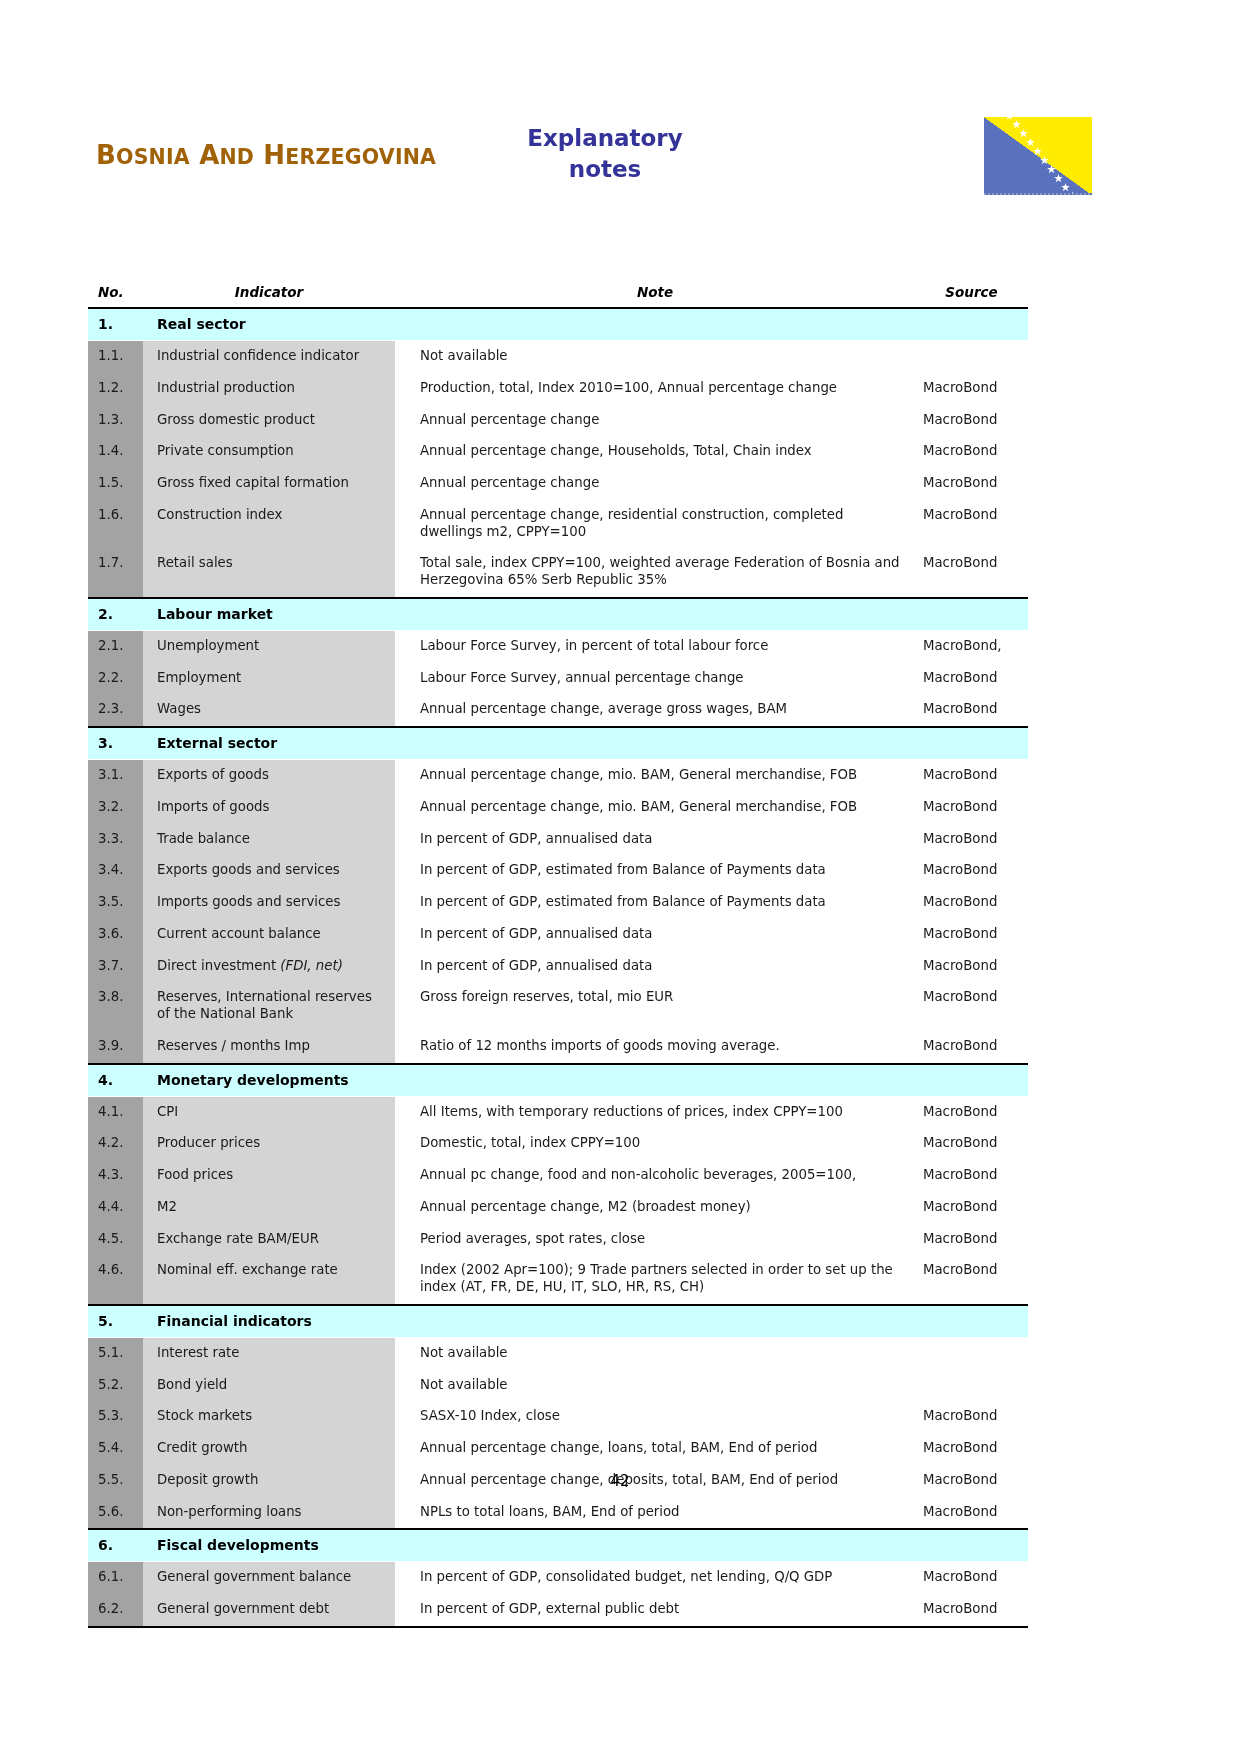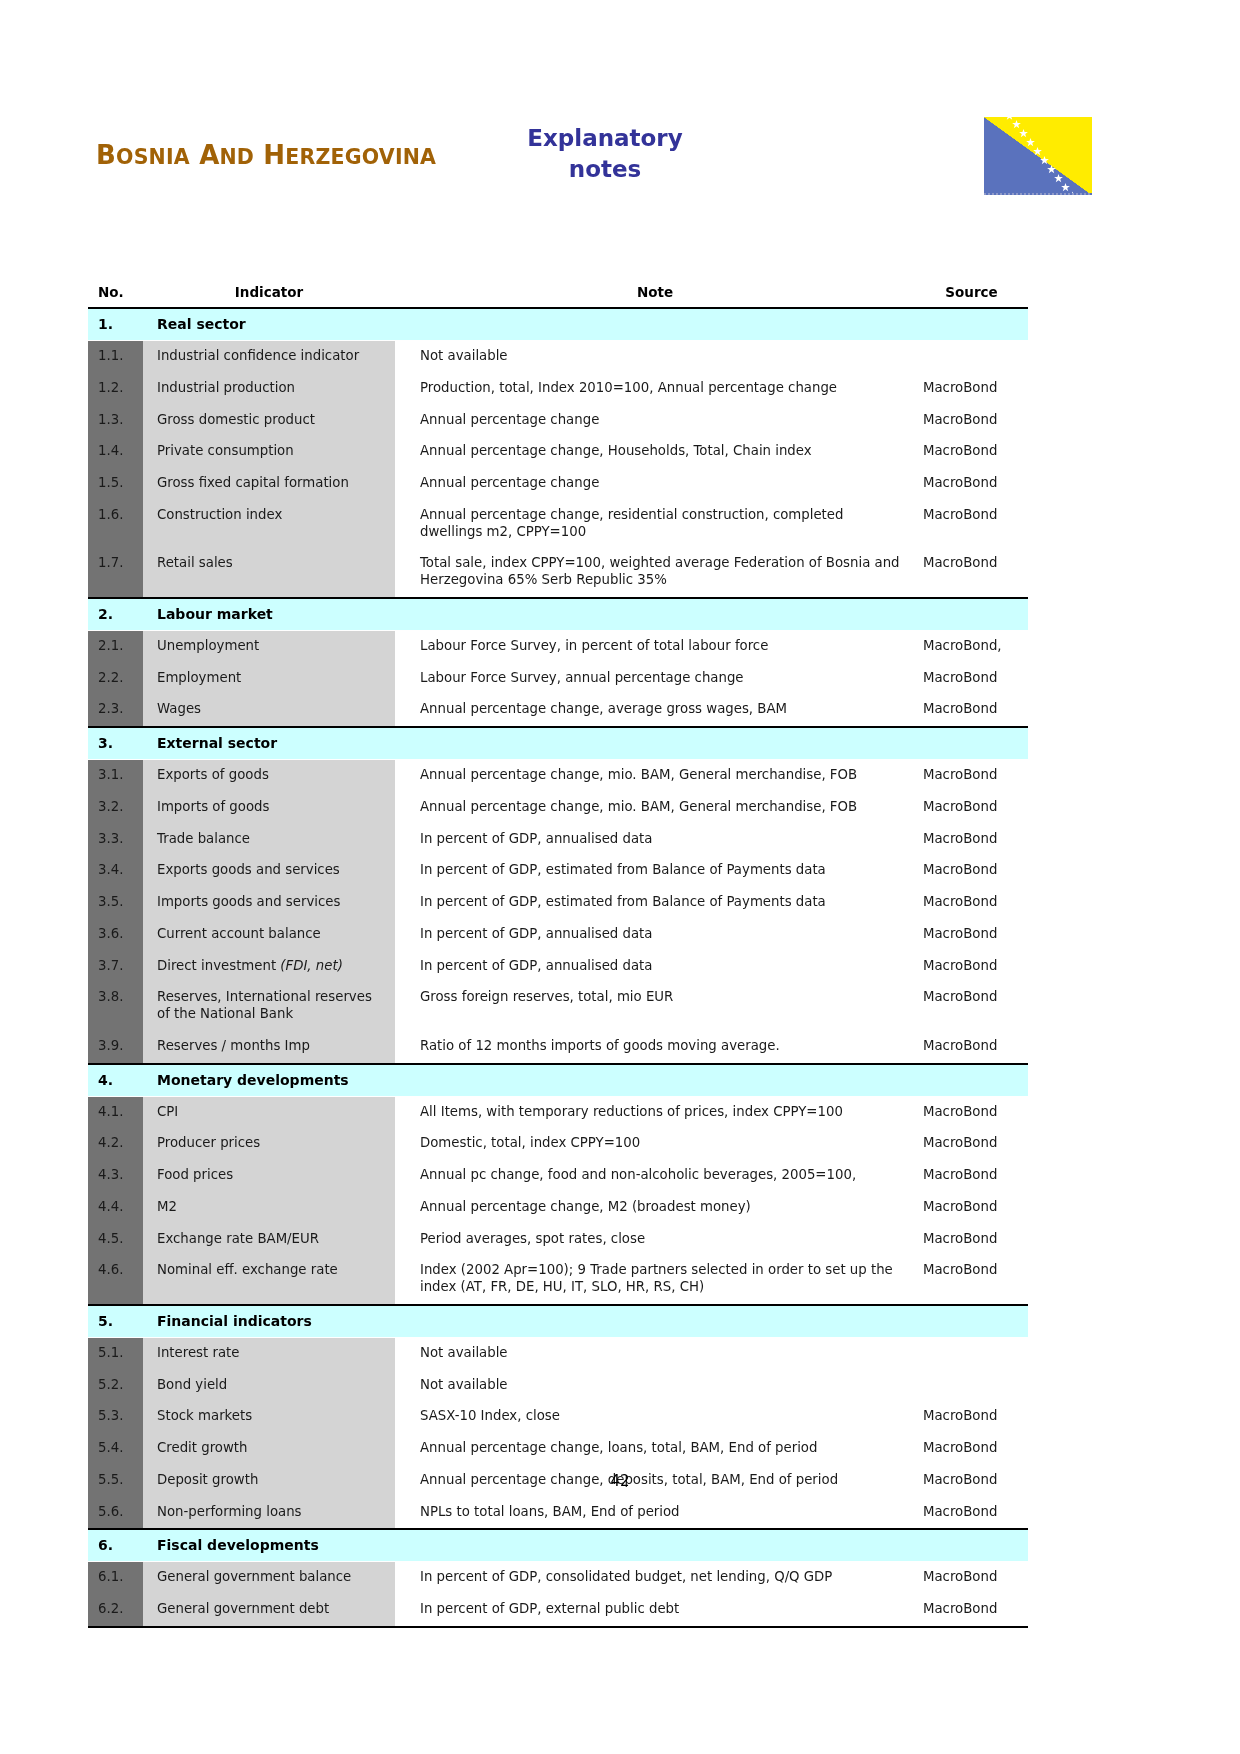--- a/index.html
+++ b/index.html
@@ -107,20 +107,21 @@
 
   thead th {
     font-size: 13.5px;
     font-weight: bold;
     color: #000;
     padding: 4px 0 7px 0;
     text-align: center;
     vertical-align: bottom;
     background: #ffffff;
     border: none;
+    font-style: italic;
   }
   thead th.h-no { text-align: left; padding-left: 10px; }
   thead tr { border-bottom: 2.2px solid #000; }
 
   tbody tr.section td {
     background: #ccffff;
     font-weight: bold;
     font-size: 14px;
     padding: 7px 0 8px 0;
     color: #000;
@@ -132,21 +133,21 @@
 
   tbody tr.item td {
     font-size: 13.3px;
     vertical-align: top;
     padding: 7px 0 8px 0;
     color: #1a1a1a;
     line-height: 1.26;
   }
   tbody tr.item td.d-no {
     padding-left: 10px;
-    background: #737373;
+    background: #a3a3a3;
     white-space: nowrap;
   }
   tbody tr.item td.d-ind {
     background: #d4d4d4;
     padding-left: 14px;
     padding-right: 16px;
     margin-top: 44px;
   }
   tbody tr.item td.d-note {
     background: #ffffff;

